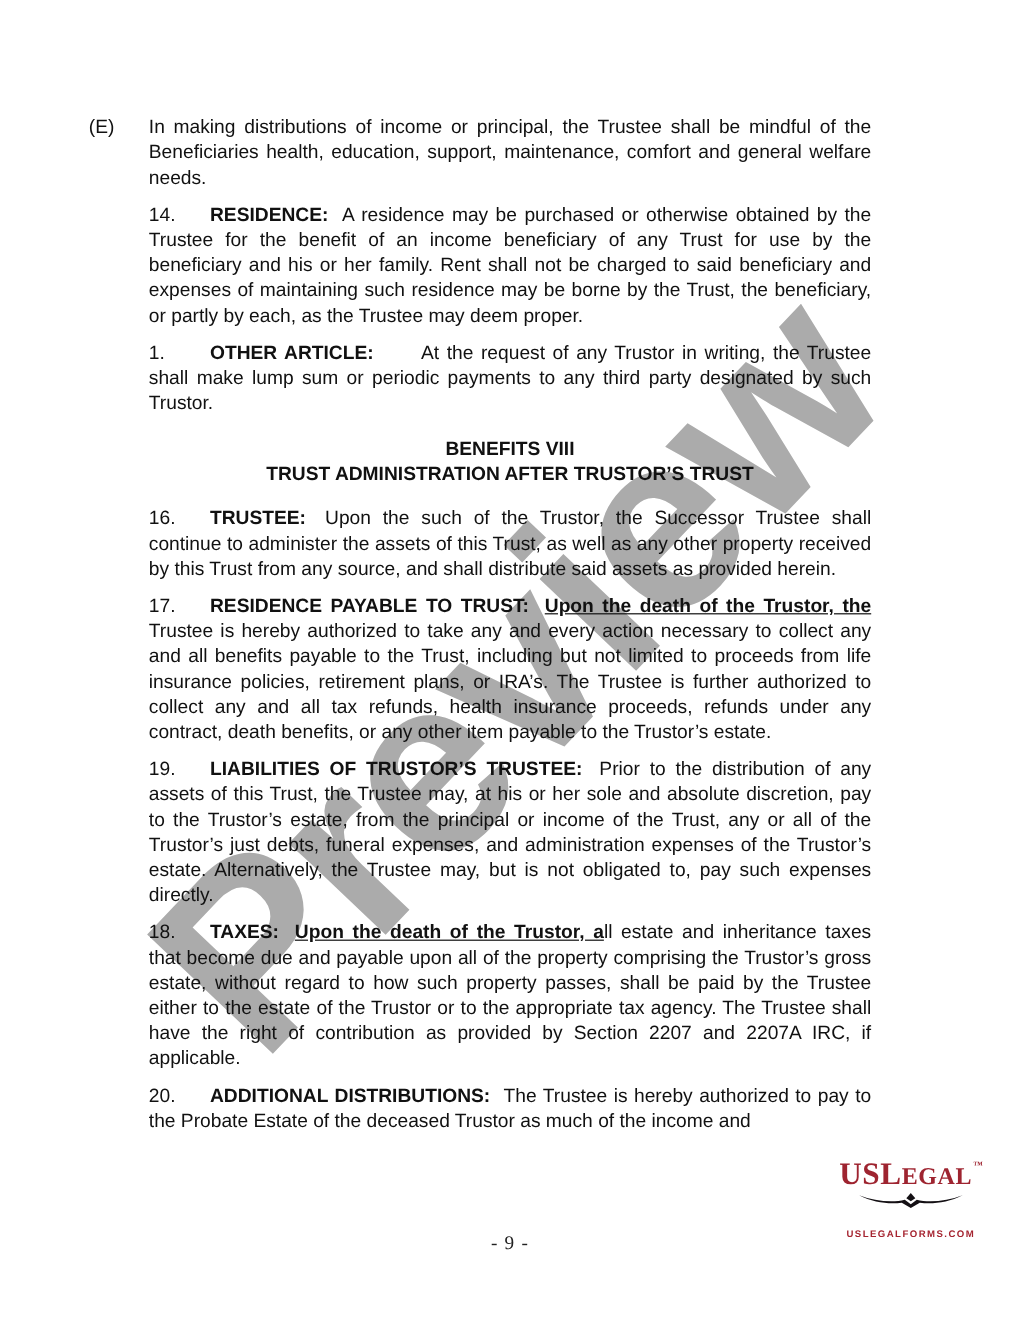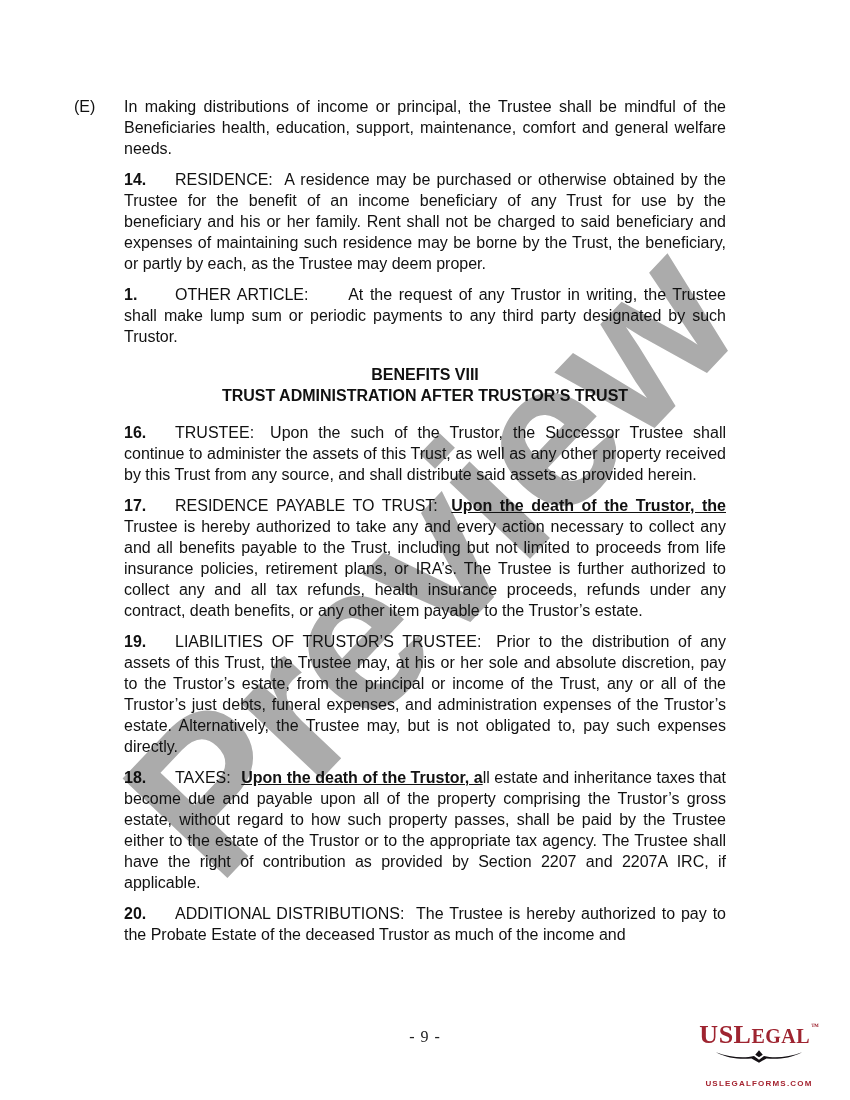--- a/index.html
+++ b/index.html
@@ -20,38 +20,38 @@
   }
 
   
   .doc {
     position:absolute; left:124px; top:96px; width:602px; z-index:2;
     font-size:16px; line-height:21px;
   }
   .doc p { text-align:justify; margin:0 0 10px 0; }
   .sub-item { margin-left:101px; position:relative; }
   .sub-label { position:absolute; left:-50px; top:0; }
-  .sec-num { font-weight:bold; display:inline-block; width:51px; }
-  .sec-title { font-weight:normal; }
+  .sec-num { font-weight:normal; display:inline-block; width:51px; }
+  .sec-title { font-weight:bold; }
   .mr  { margin-right:6px; }
   .mr-wide { margin-right:34px; }
   .bold { font-weight:bold;text-decoration:underline; }
   .article-head {
     text-align:center; font-weight:bold; margin:17px 0 16px 0;
     line-height:21px;
   }
 
   
   .footer-page {
     position:absolute; left:0; top:1028px; width:100%; text-align:center;
     font-family:"Liberation Serif", "DejaVu Serif", serif;
     font-size:16px; color:#222; z-index:2; letter-spacing:1px;
   }
   .logo {
-    position:absolute; right:24px; top:1022px; width:134px;
+    position:absolute; right:24px; top:966px; width:134px;
     text-align:center; z-index:2; line-height:1;
   }
   .logo-name {
     font-family:"Liberation Serif", "DejaVu Serif", serif;
     font-weight:bold; font-size:26px; letter-spacing:0.5px;
     white-space:nowrap;
   }
   .logo-name .sm { font-size:20px; }
   .logo-tm { font-size:8px; vertical-align:top; position:relative; top:1px; left:1px; }
   .logo-eagle { margin-top:1px; }

